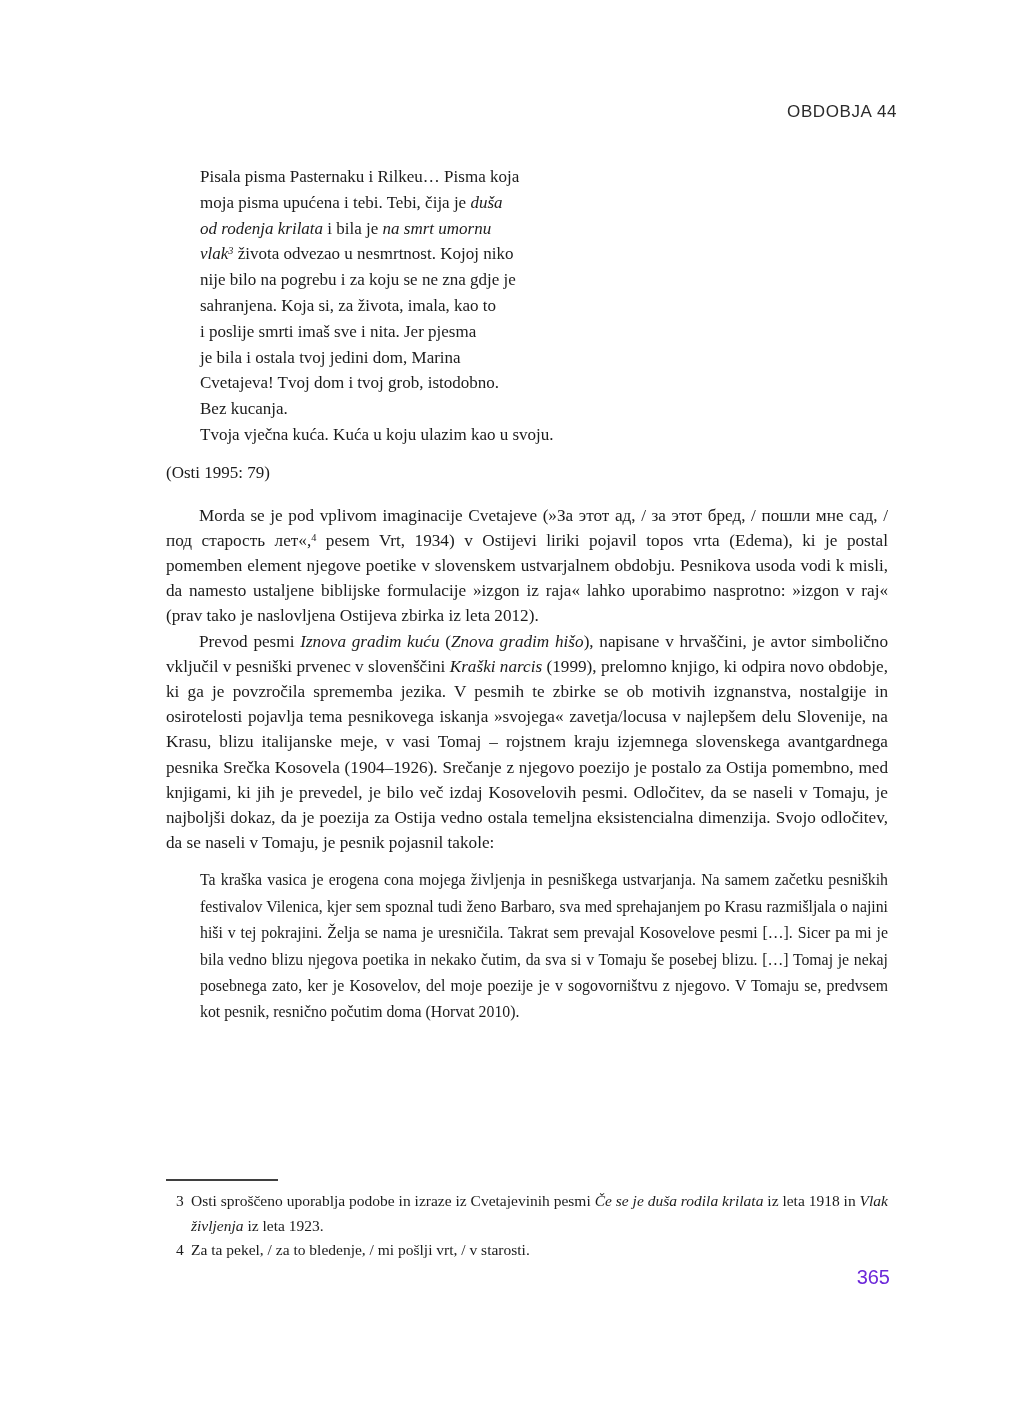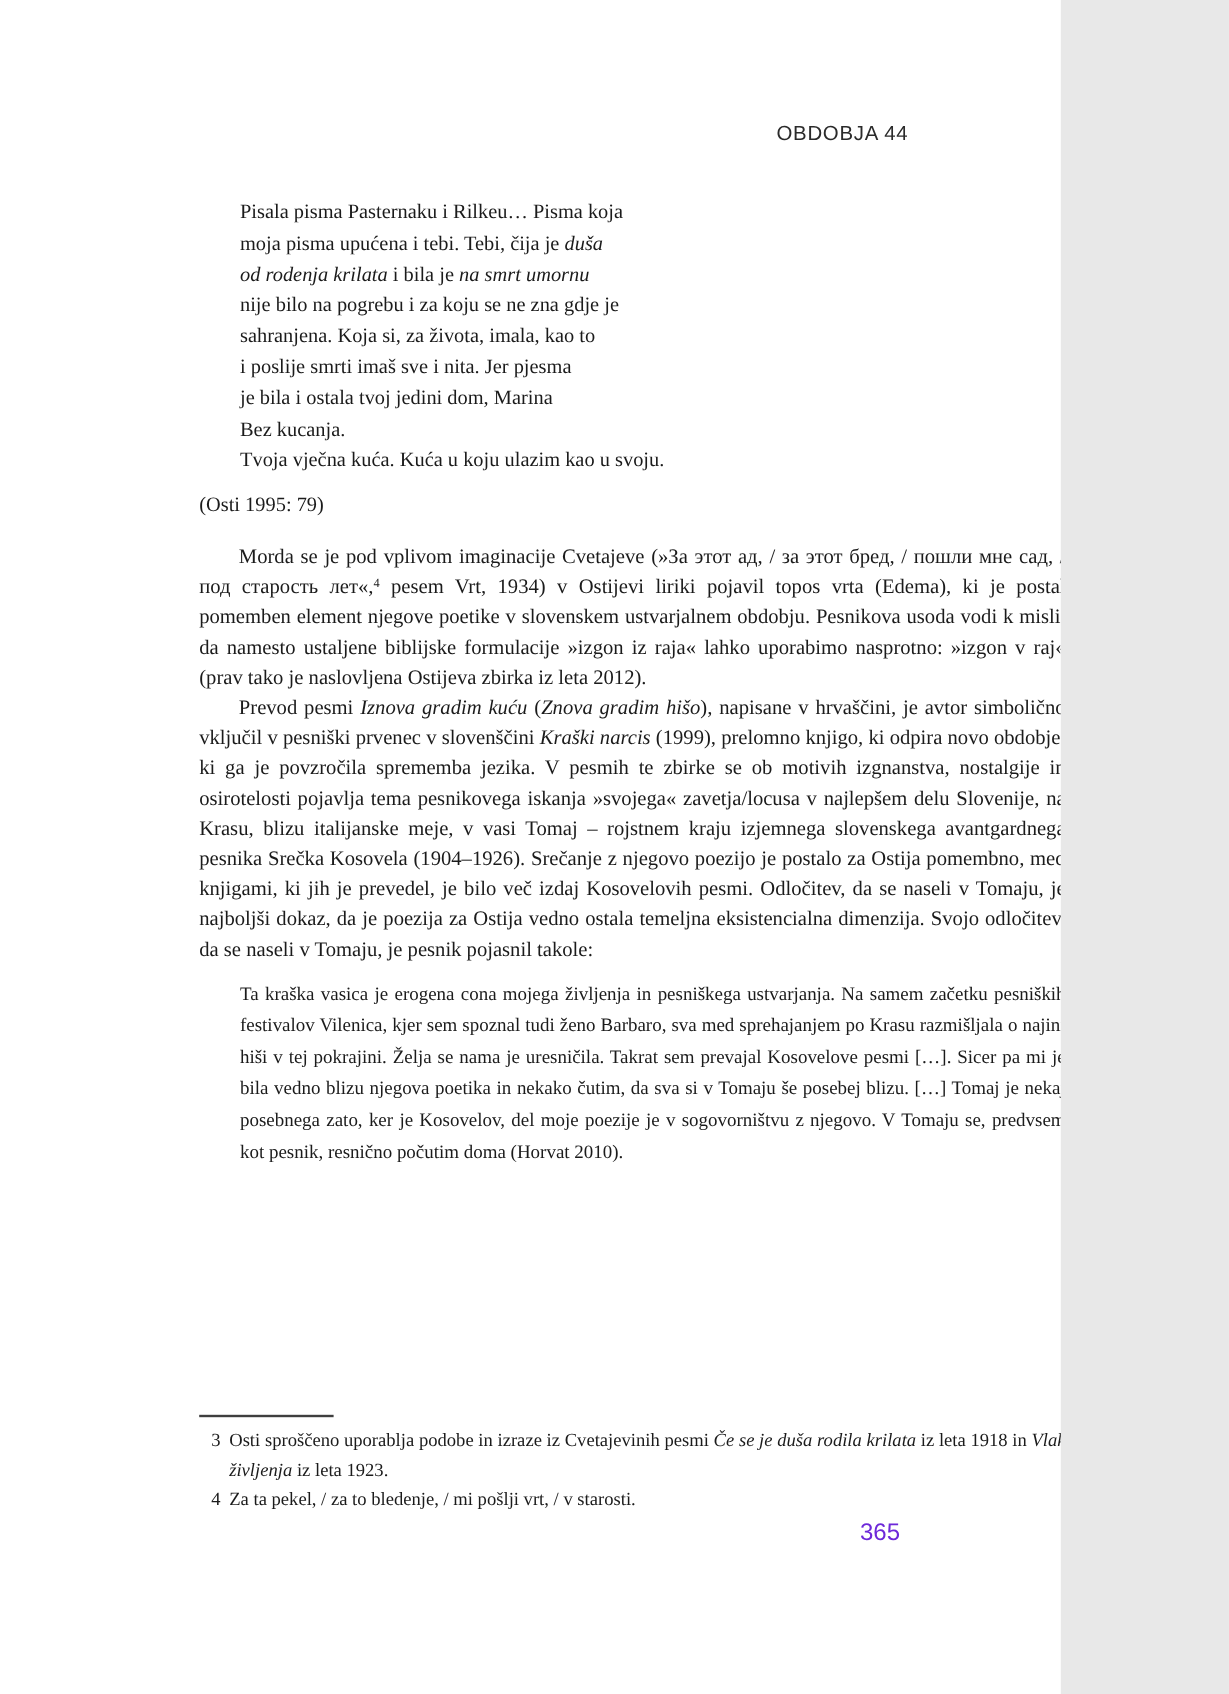--- a/index.html
+++ b/index.html
@@ -1,19 +1,19 @@
 <!DOCTYPE html>
 <html><head>
 <meta charset="utf-8">
 <style>
   * { margin: 0; padding: 0; box-sizing: border-box; }
   html, body { background: #e8e8e8; }
   .page {
     position: relative;
-    width: 884px;
+    width: 1024px;
     height: 1412px;
     background: #ffffff;
     font-family: "Liberation Serif", "DejaVu Serif", serif;
     color: #1b1b1b;
     overflow: hidden;
   }
   .journal-header {
     position: absolute;
     top: 102px;
     right: 127px;
@@ -101,24 +101,26 @@
 <div class="page">
 
   <div class="journal-header">OBDOBJA 44</div>
 
   <div class="content">
 
     <div class="poem-quote">
         <div class="poem-line"><span>Pisala pisma Pasternaku i Rilkeu… Pisma koja</span></div>
         <div class="poem-line"><span>moja pisma upućena i tebi. Tebi, čija je </span><span class="it">duša</span></div>
         <div class="poem-line"><span class="it">od rodenja krilata</span><span> i bila je </span><span class="it">na smrt umornu</span></div>
+        <div class="poem-line"><span class="it">vlak</span><sup class="it">3</sup><span> života odvezao u nesmrtnost. Kojoj niko</span></div>
         <div class="poem-line"><span>nije bilo na pogrebu i za koju se ne zna gdje je</span></div>
         <div class="poem-line"><span>sahranjena. Koja si, za života, imala, kao to</span></div>
         <div class="poem-line"><span>i poslije smrti imaš sve i nita. Jer pjesma</span></div>
         <div class="poem-line"><span>je bila i ostala tvoj jedini dom, Marina</span></div>
+        <div class="poem-line"><span>Cvetajeva! Tvoj dom i tvoj grob, istodobno.</span></div>
         <div class="poem-line"><span>Bez kucanja.</span></div>
         <div class="poem-line"><span>Tvoja vječna kuća. Kuća u koju ulazim kao u svoju.</span></div>
       </div>
 
     <div class="poem-citation">(Osti 1995: 79)</div>
 
     <p class="body-para first"><span>Morda se je pod vplivom imaginacije Cvetajeve (»За этот ад, / за этот бред, / пошли мне сад, / под старость лет«,</span><sup>4</sup><span> pesem Vrt, 1934) v Ostijevi liriki pojavil topos vrta (Edema), ki je postal pomemben element njegove poetike v slovenskem ustvarjalnem obdobju. Pesnikova usoda vodi k misli, da namesto ustaljene biblijske formulacije »izgon iz raja« lahko uporabimo nasprotno: »izgon v raj« (prav tako je naslovljena Ostijeva zbirka iz leta 2012).</span></p>
 
     <p class="body-para"><span>Prevod pesmi </span><span class="it">Iznova gradim kuću</span><span> (</span><span class="it">Znova gradim hišo</span><span>), napisane v hrvaščini, je avtor simbolično vključil v pesniški prvenec v slovenščini </span><span class="it">Kraški narcis</span><span> (1999), prelomno knjigo, ki odpira novo obdobje, ki ga je povzročila sprememba jezika. V pesmih te zbirke se ob motivih izgnanstva, nostalgije in osirotelosti pojavlja tema pesnikovega iskanja »svojega« zavetja/locusa v najlepšem delu Slovenije, na Krasu, blizu italijanske meje, v vasi Tomaj – rojstnem kraju izjemnega slovenskega avantgardnega pesnika Srečka Kosovela (1904–1926). Srečanje z njegovo poezijo je postalo za Ostija pomembno, med knjigami, ki jih je prevedel, je bilo več izdaj Kosovelovih pesmi. Odločitev, da se naseli v Tomaju, je najboljši dokaz, da je poezija za Ostija vedno ostala temeljna eksistencialna dimenzija. Svojo odločitev, da se naseli v Tomaju, je pesnik pojasnil takole:</span></p>
 

